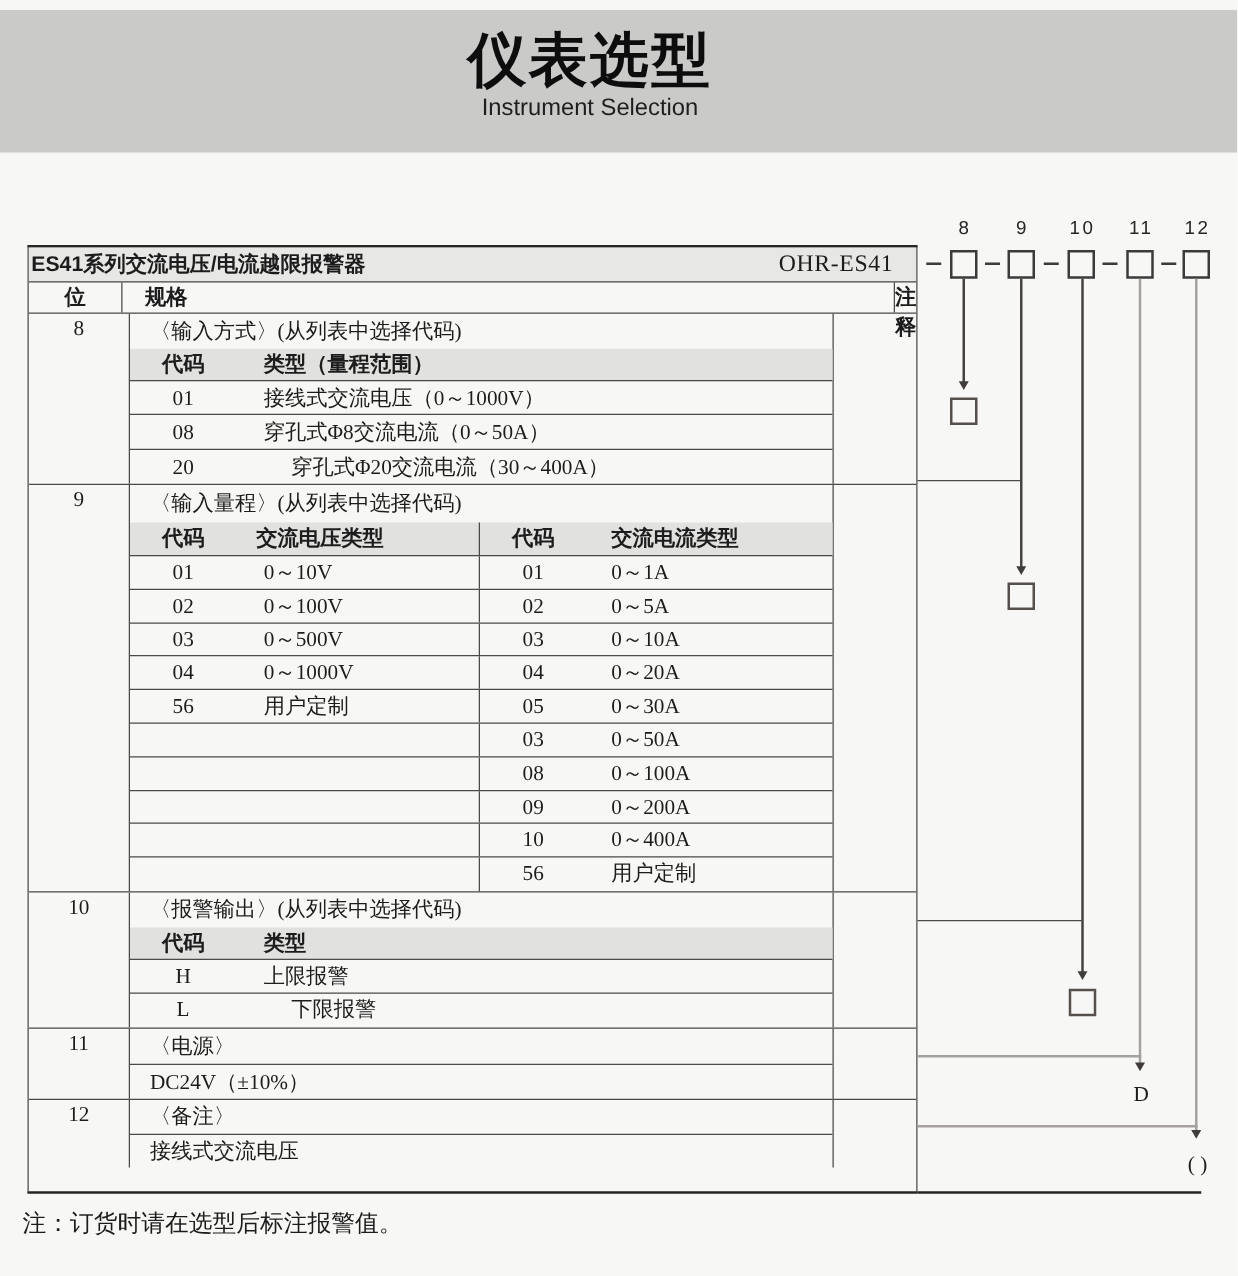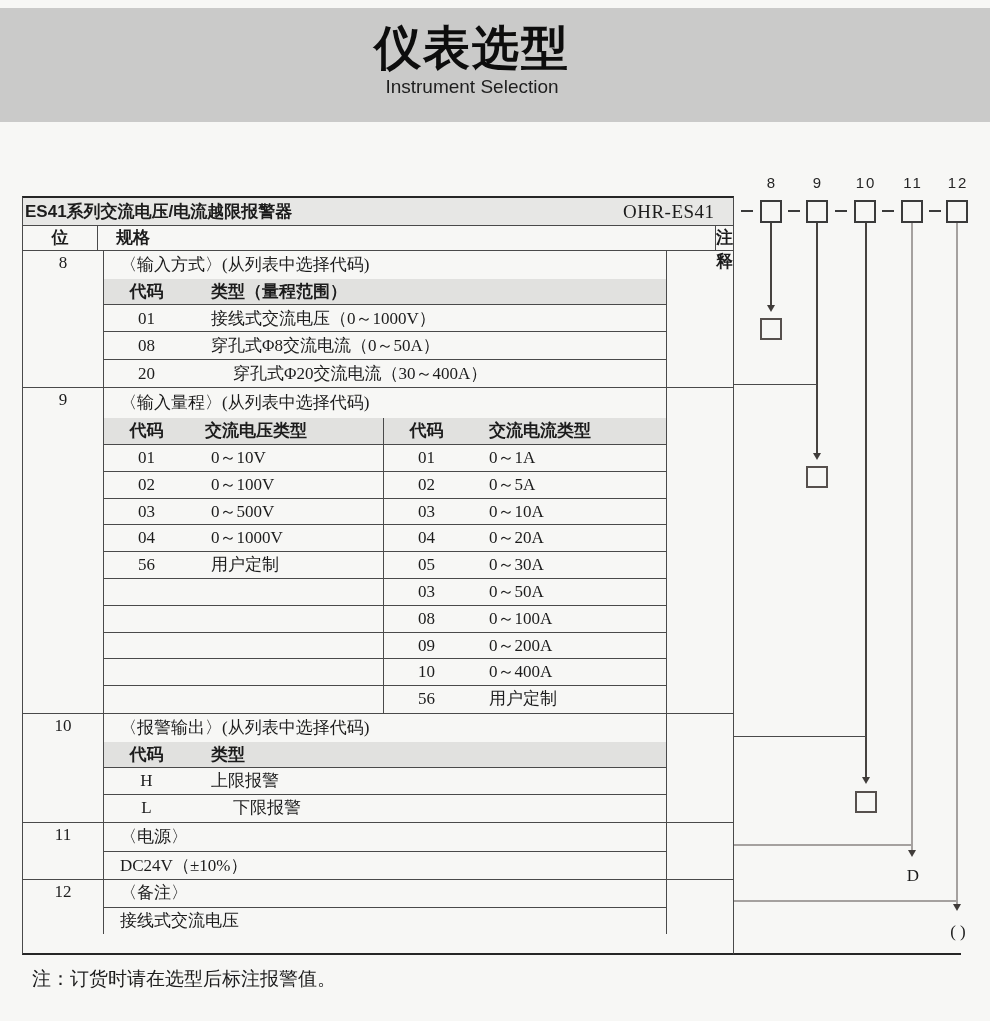--- a/index.html
+++ b/index.html
@@ -63,21 +63,21 @@
   .vline { position:absolute; width:1.5px; background:#46423f; }
   .vline.gray { width:2px; background:#a5a19f; }
   .arr { position:absolute; width:0; height:0; border-left:4px solid transparent; border-right:4px solid transparent; border-top:7px solid #403c3a; }
   .sbox { position:absolute; width:22px; height:22px; border:2px solid #56504d; }
   .hext { position:absolute; height:1px; background:#4a4a4a; }
   .hext.gray { height:2px; background:#a5a19f; }
   .hext.bottom { height:2px; background:#262626; }
   .diag-label { position:absolute; text-align:center; font-size:17px; color:#1c1c1c; }
 
   
-  .footnote { position:absolute; left:32px; top:966px; font-size:19px; color:#1c1c1c; }
+  .footnote { position:absolute; left:18px; top:966px; font-size:19px; color:#1c1c1c; }
 </style>
 </head>
 <body>
 
 <div class="canvas">
 
   <div class="banner">
     <div class="banner-title">仪表选型</div>
     <div class="banner-subtitle">Instrument Selection</div>
   </div>

